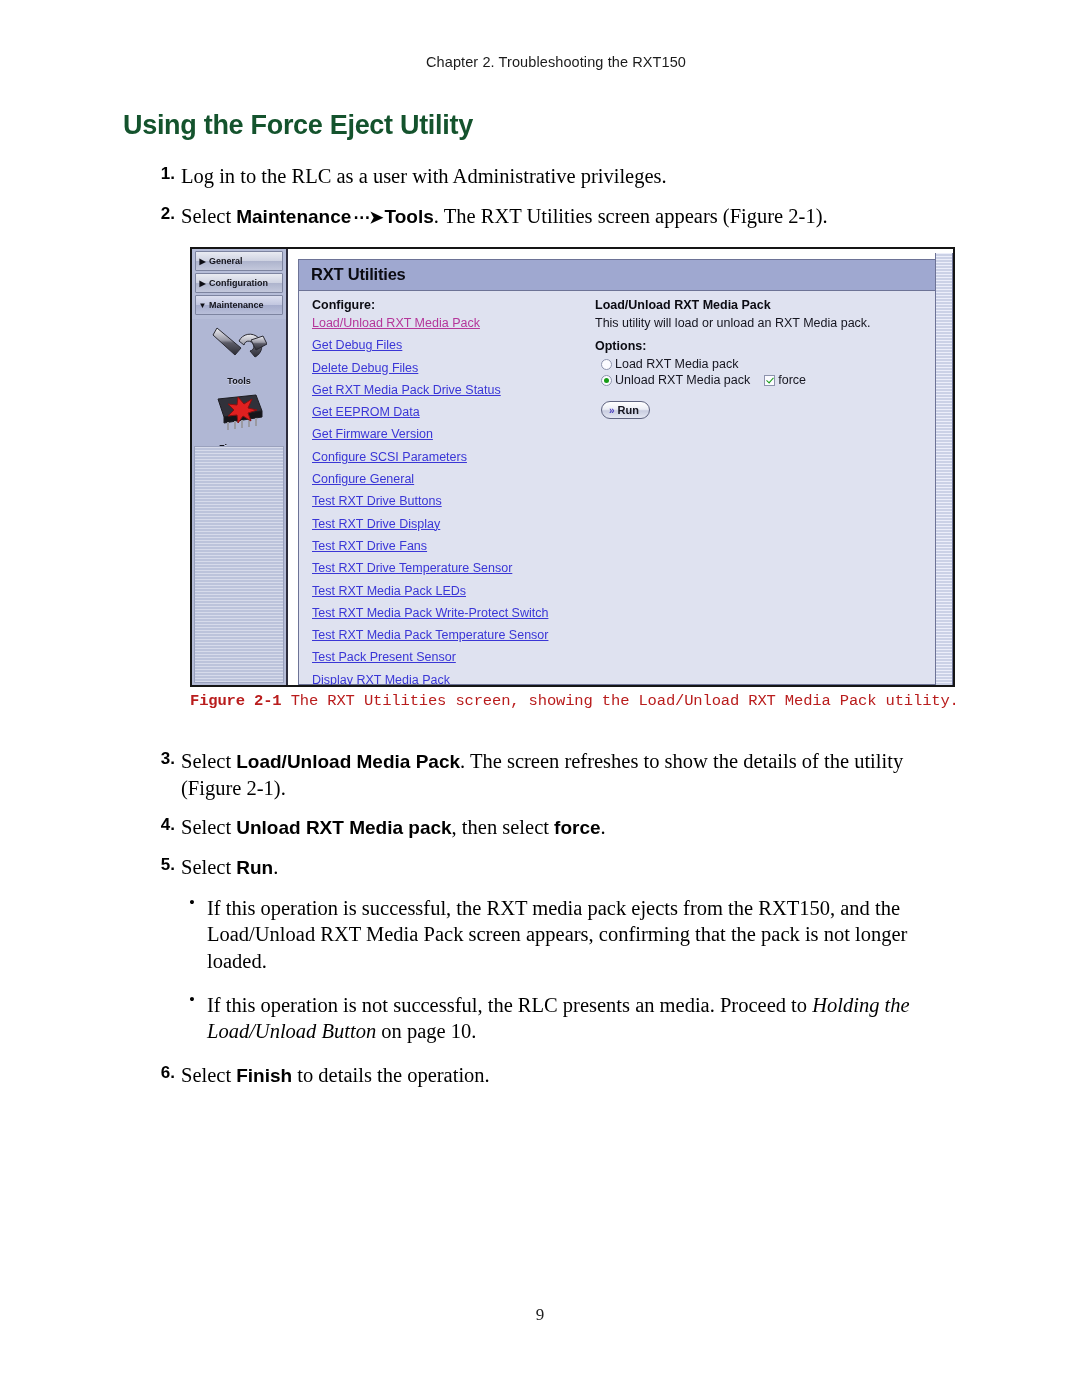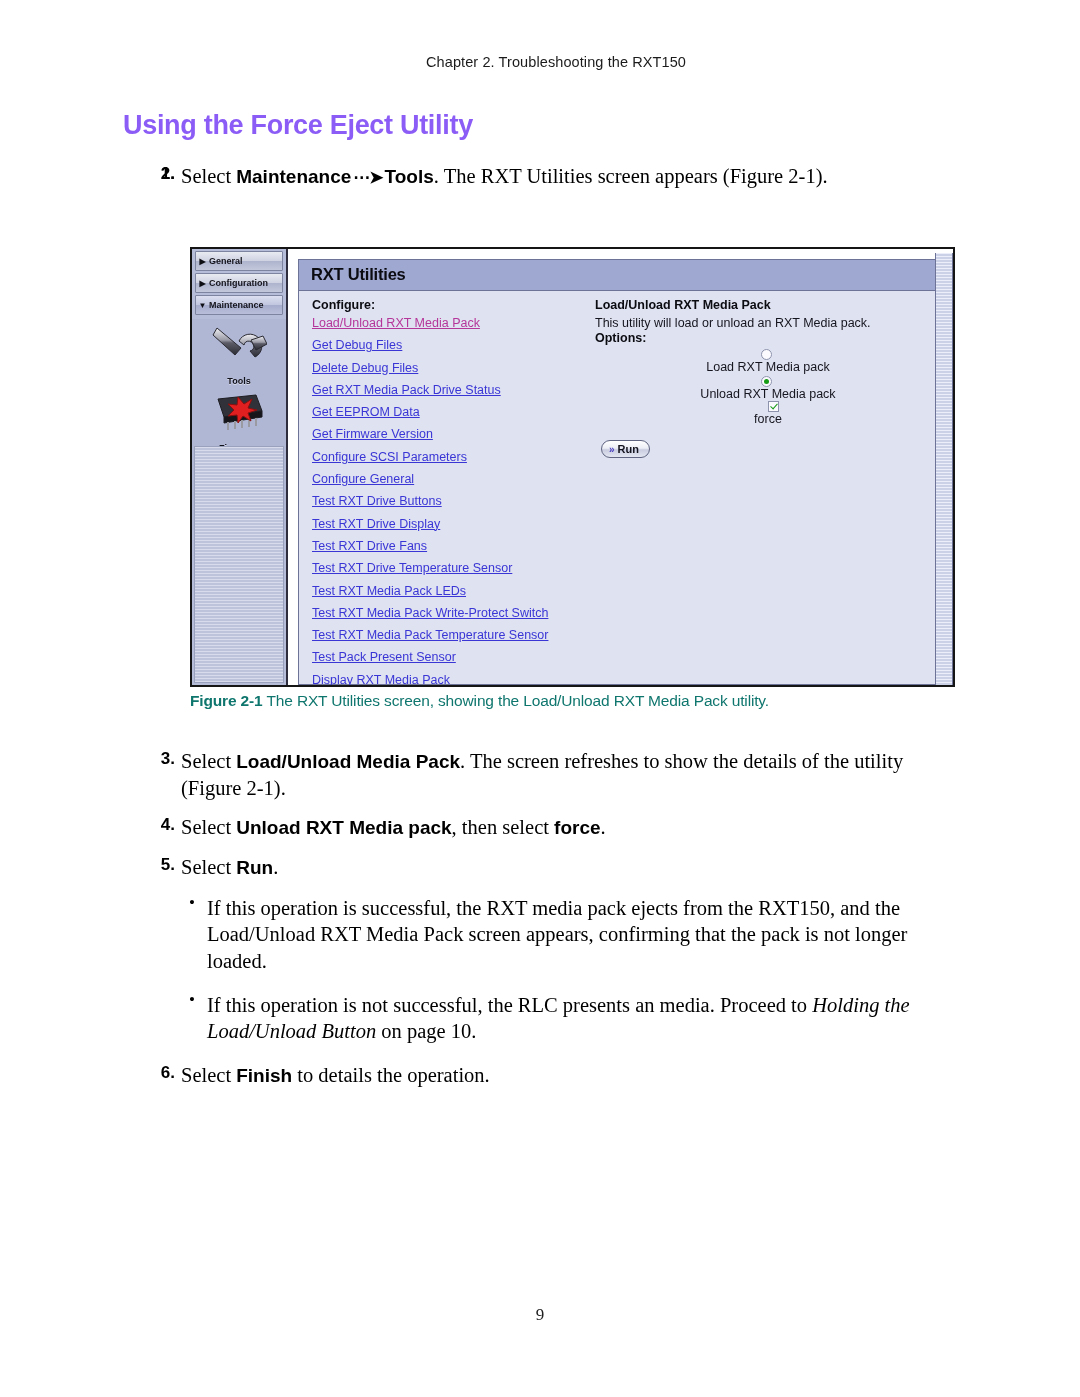--- a/index.html
+++ b/index.html
@@ -36,21 +36,21 @@
     top: 110px;
     width: 840px;
   }
 
   h1.section-title {
     font-family: "Liberation Sans", sans-serif;
     font-weight: bold;
     font-size: 27px;
     letter-spacing: -0.3px;
     margin: 0 0 22px 0;
-    color: #8b5cf6;
+    color: #14532d;
   }
 
   
   ol.steps {
     list-style: none;
     margin: 0;
     padding: 0;
   }
   ol.steps > li {
     position: relative;
@@ -240,32 +240,31 @@
     color: #3a36d6;
     text-decoration: underline;
     margin-bottom: 8.3px;
     white-space: nowrap;
   }
   .util-link.visited { color: #b5369a; }
   .desc {
     font-family: "Liberation Sans", sans-serif;
     font-size: 12.5px;
     color: #15151f;
-    margin-bottom: 1px;
+    margin-bottom: 9px;
     white-space: nowrap;
   }
   .opt-row {
     font-family: "Liberation Sans", sans-serif;
     font-size: 12.5px;
     color: #15151f;
     display: flex;
     align-items: center;
     margin: 0 0 2px 6px;
     white-space: nowrap;
-    flex-direction: column;
   }
   .radio {
     width: 11px; height: 11px;
     border-radius: 50%;
     border: 1px solid #8d93ad;
     background: #fbfbff;
     margin-right: 3px;
     flex: 0 0 11px;
     position: relative;
     box-sizing: border-box;
@@ -320,23 +319,23 @@
       #eceefa 0px, #eceefa 1px, #cbd1e6 1px, #cbd1e6 3px);
     align-self: stretch;
   }
 
   
   .fig-caption {
     position: absolute;
     left: 190px;
     top: 692px;
     width: 790px;
-    font-family: Liberation Sans, sans-serif;
+    font-family: Liberation Mono, monospace;
     font-size: 15.5px;
-    color: #0f766e;
+    color: #b91c1c;
     letter-spacing: -0.15px;
   }
   .fig-caption .cap-label { font-weight: bold; }
 
   
   .lower-block {
     position: absolute;
     left: 123px;
     top: 748px;
     width: 845px;
@@ -353,21 +352,21 @@
   }
 </style>
 </head>
 <body>
 
 <div class="running-head">Chapter 2.  Troubleshooting the RXT150</div>
 
 <div class="page-col">
   <h1 class="section-title">Using the Force Eject Utility</h1>
   <ol class="steps" id="steps-top">
-      <li><span class="num">1.</span></li>
+      <li><span class="num">1.</span><span><span>Log in to the RLC as a user with Administrative privileges.</span></span></li>
       <li><span class="num">2.</span><span><span>Select </span><span class="b">Maintenance</span><span class="arrow-glyph">⋯➤</span><span class="b">Tools</span><span>. The RXT Utilities screen appears (Figure 2-1).</span></span></li>
     </ol>
 </div>
 
 <div class="figure-wrap">
   <div class="fig-frame">
 
     <div class="rlc-nav">
       <div id="nav-tabs">
           <div class="nav-tab">

